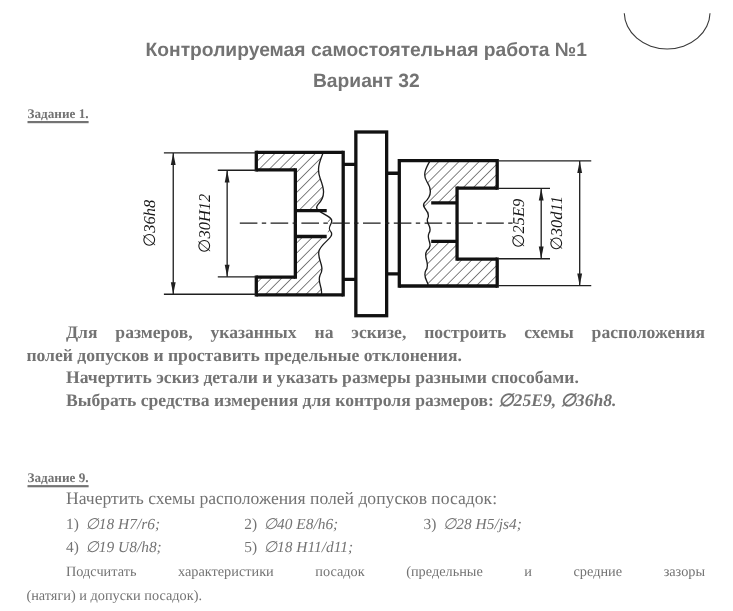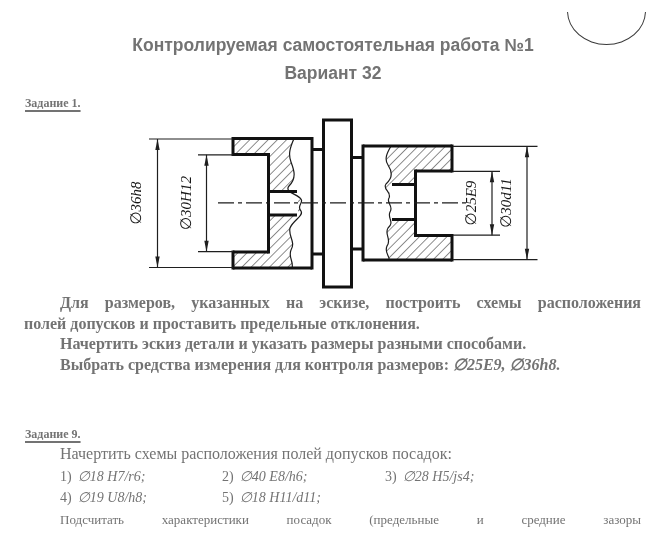--- a/index.html
+++ b/index.html
@@ -150,17 +150,18 @@
   <div class="abs intro">Начертить схемы расположения полей допусков посадок:</div>
 
   <div class="fitcell r1 c1"><span class="fit-num">1)</span><span class="it">∅18 H7/r6;</span></div>
   <div class="fitcell r1 c2"><span class="fit-num">2)</span><span class="it">∅40 E8/h6;</span></div>
   <div class="fitcell r1 c3"><span class="fit-num">3)</span><span class="it">∅28 H5/js4;</span></div>
   <div class="fitcell r2 c1"><span class="fit-num">4)</span><span class="it">∅19 U8/h8;</span></div>
   <div class="fitcell r2 c2"><span class="fit-num">5)</span><span class="it">∅18 H11/d11;</span></div>
 
   <div class="abs outro">
     <div class="jl ind">Подсчитать характеристики посадок (предельные и средние зазоры</div>
+    <div>(натяги) и допуски посадок).</div>
   </div>
 
   <div class="abs scanline"></div>
 
 </div>
 
 </body></html>

